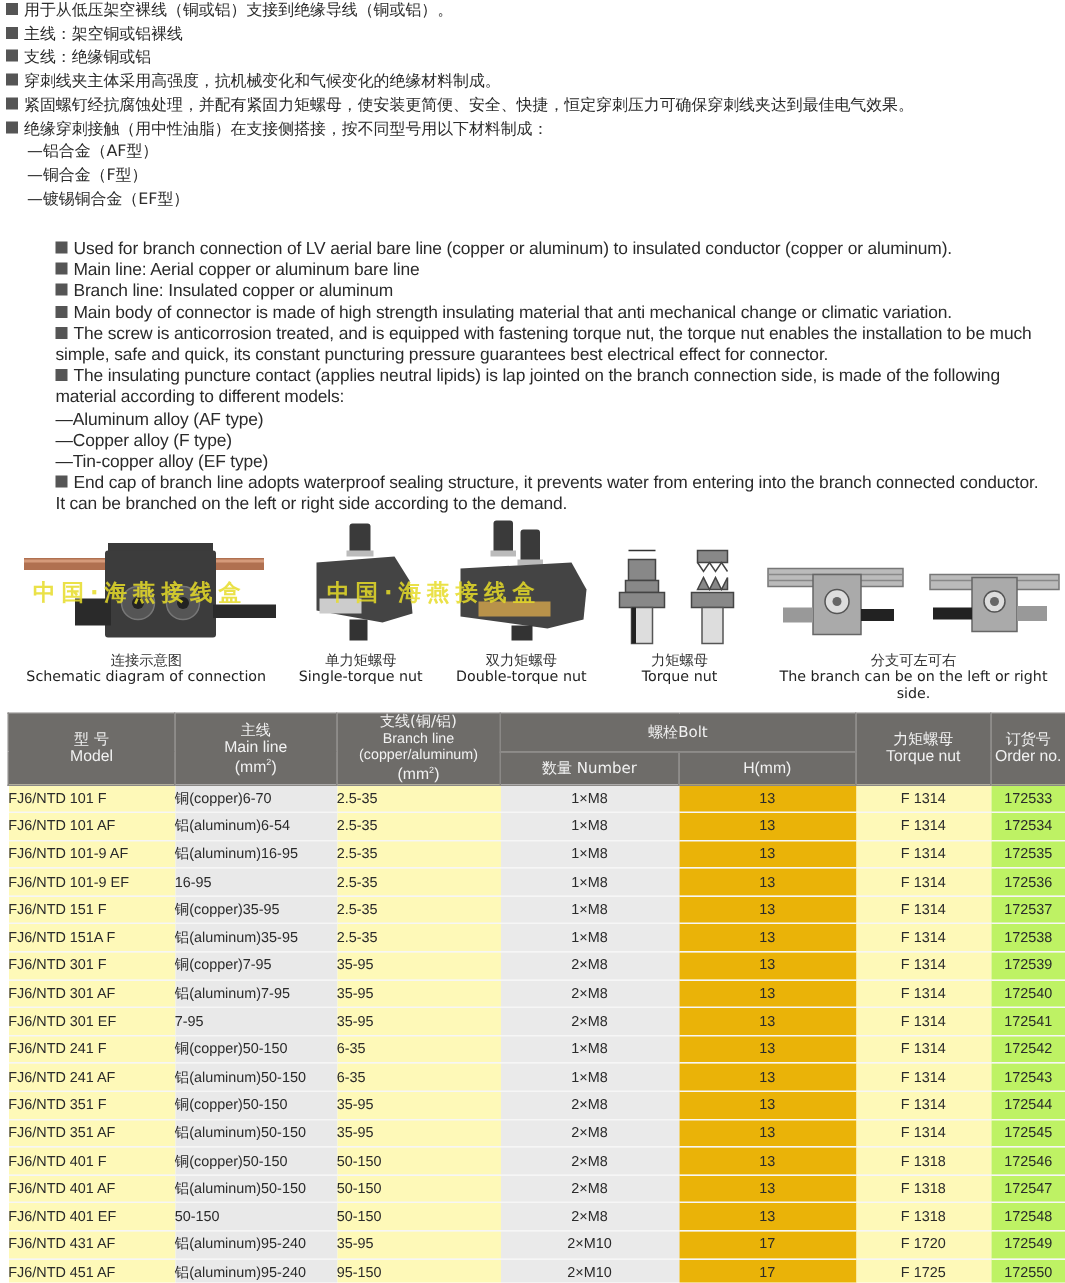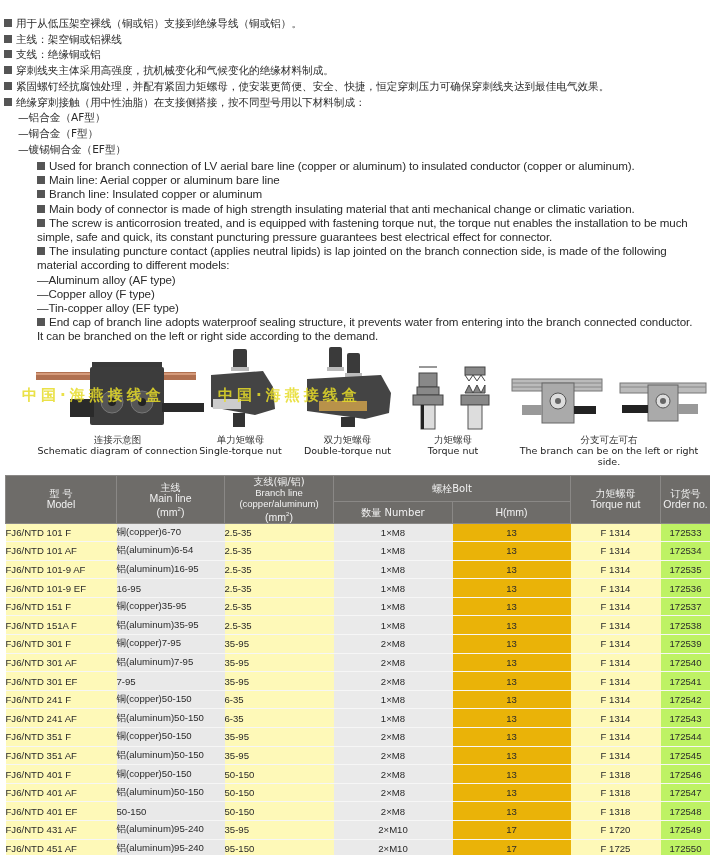--- a/index.html
+++ b/index.html
@@ -4,21 +4,21 @@
 <style>
   html, body { margin:0; padding:0; background:#ffffff; }
   body { width:710px; height:855px; overflow:hidden; position:relative;
          font-family:"Liberation Sans", "DejaVu Sans", sans-serif; color:#222; }
   .line { font-size:11.2px; line-height:13.8px; white-space:nowrap; color:#2a2a2a; }
   .line.zh { font-family:"DejaVu Sans", sans-serif; font-size:10.6px; line-height:15.7px; }
   .line.en { font-family:"Liberation Sans", sans-serif; font-size:11.6px; line-height:14.2px; letter-spacing:-0.1px;padding-left:33px; }
   .bullet { display:inline-block; width:8px; height:8px; background:#555; margin-right:4px; vertical-align:-0px; }
   .indent { padding-left:14px; }
   .sub { padding-left:14px; }
-  .zh-block { position:absolute; top:16px; left:4px; }
+  .zh-block { position:absolute; top:0; left:4px; }
   .en-block { position:absolute; top:159px; left:4px; }
 
   .images { position:absolute; left:0; top:345px; width:710px; height:120px; }
   .fig { position:absolute; text-align:center; }
   .fig .cap-zh { font-family:"DejaVu Sans", sans-serif; font-size:9.5px; line-height:11px; color:#333; }
   .fig .cap-en { font-family:"DejaVu Sans", sans-serif; font-size:9.5px; line-height:11px; color:#222; }
   .watermark { position:absolute; top:41px; font-family:"DejaVu Sans", sans-serif; font-size:15px; font-weight:bold; color:rgba(230,220,40,0.85); letter-spacing:4px; white-space:nowrap; }
 
   table.spec { position:absolute; left:5px; top:475px; width:705px; border-collapse:collapse; table-layout:fixed; }
   table.spec th { background:#6e6c69; color:#f2f2f2; font-weight:normal; font-size:10.5px; line-height:11px; text-align:center; border:1px solid #8a8886; padding:0; }
@@ -59,21 +59,21 @@
   <div class="line en indent">material according to different models:</div>
   <div class="line en indent">—Aluminum alloy (AF type)</div>
   <div class="line en indent">—Copper alloy (F type)</div>
   <div class="line en indent">—Tin-copper alloy (EF type)</div>
   <div class="line en"><span class="bullet"></span><span>End cap of branch line adopts waterproof sealing structure, it prevents water from entering into the branch connected conductor.</span></div>
   <div class="line en indent">It can be branched on the left or right side according to the demand.</div>
 </div>
 
 <div class="images">
 
-  <div class="fig" style="left:10px; top:0; width:175px;margin-left:20px;">
+  <div class="fig" style="left:10px; top:0; width:175px;">
     <svg width="175" height="85" viewBox="0 0 175 85">
       <rect x="6" y="27" width="160" height="8" fill="#b07050"></rect>
       <rect x="6" y="28" width="160" height="2" fill="#d59a7a"></rect>
       <rect x="62" y="17" width="70" height="8" fill="#3a3a3a"></rect>
       <rect x="60" y="22" width="74" height="58" rx="2" fill="#3c3c3c"></rect>
       <rect x="40" y="54" width="24" height="18" fill="#2a2a2a"></rect>
       <rect x="132" y="58" width="42" height="9" fill="#2a2a2a"></rect>
       <circle cx="82" cy="57" r="11" fill="#555" stroke="#777"></circle>
       <circle cx="82" cy="57" r="4" fill="#222"></circle>
       <circle cx="112" cy="57" r="11" fill="#555" stroke="#777"></circle>

